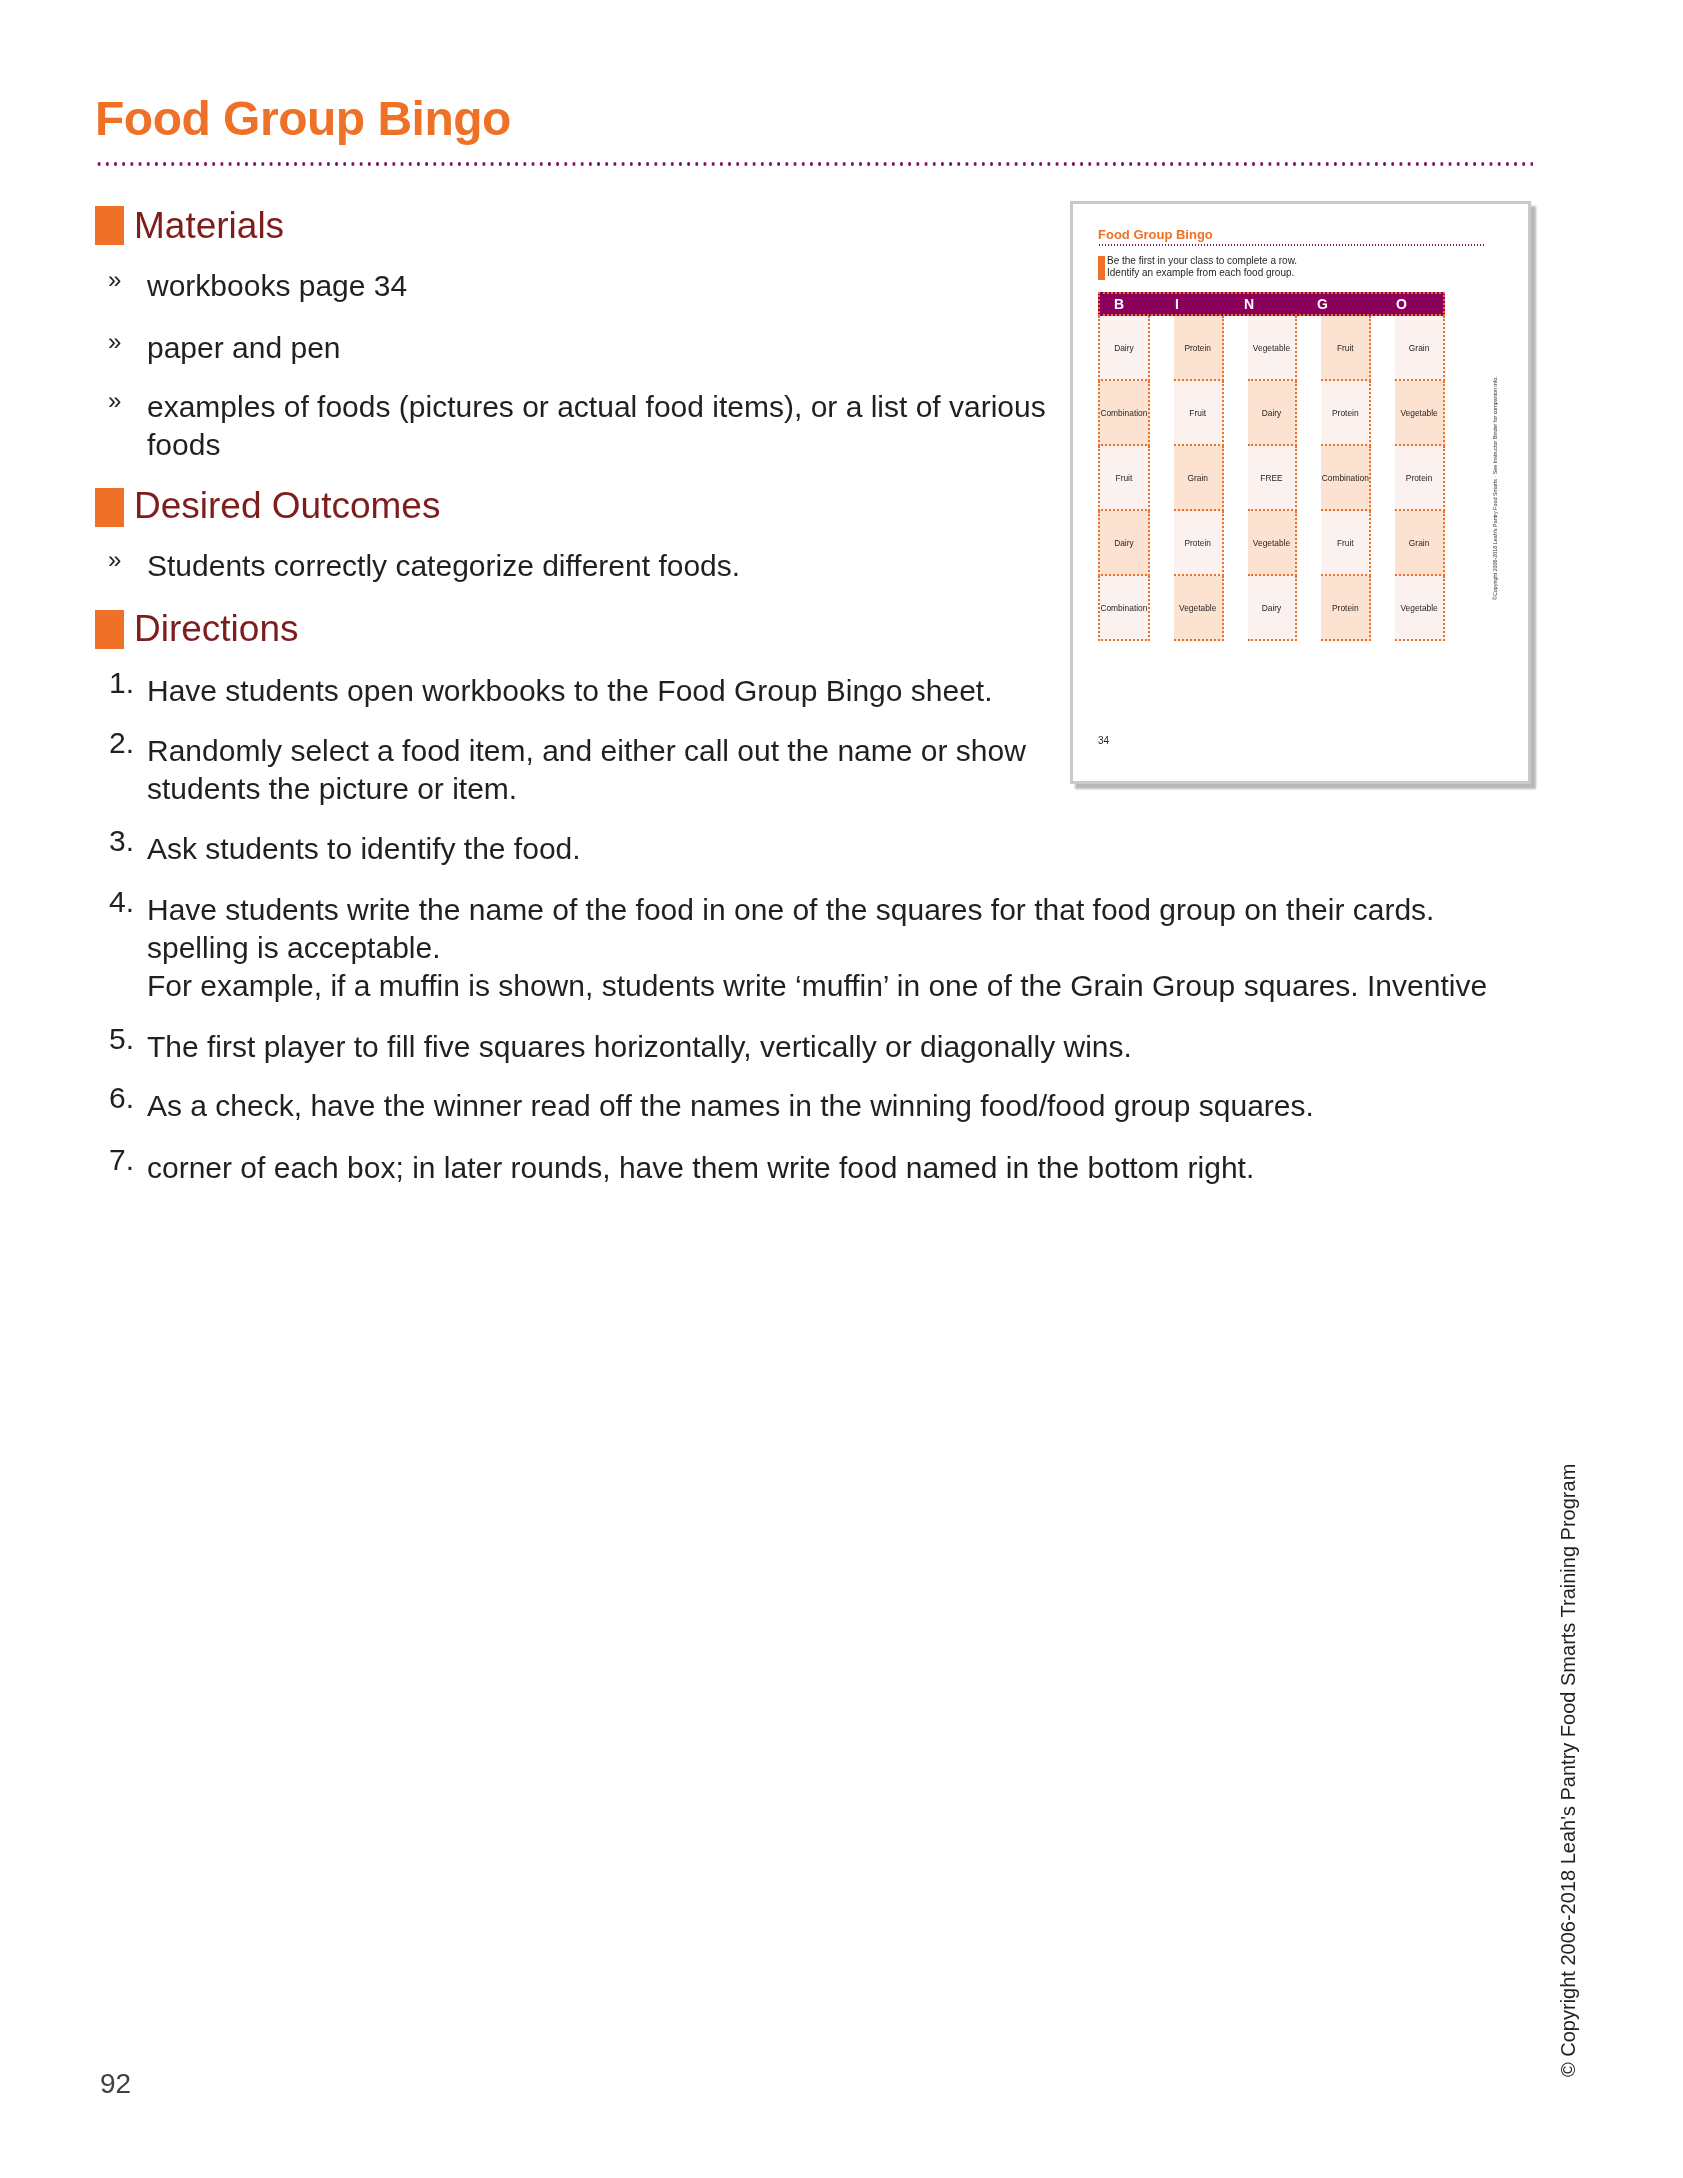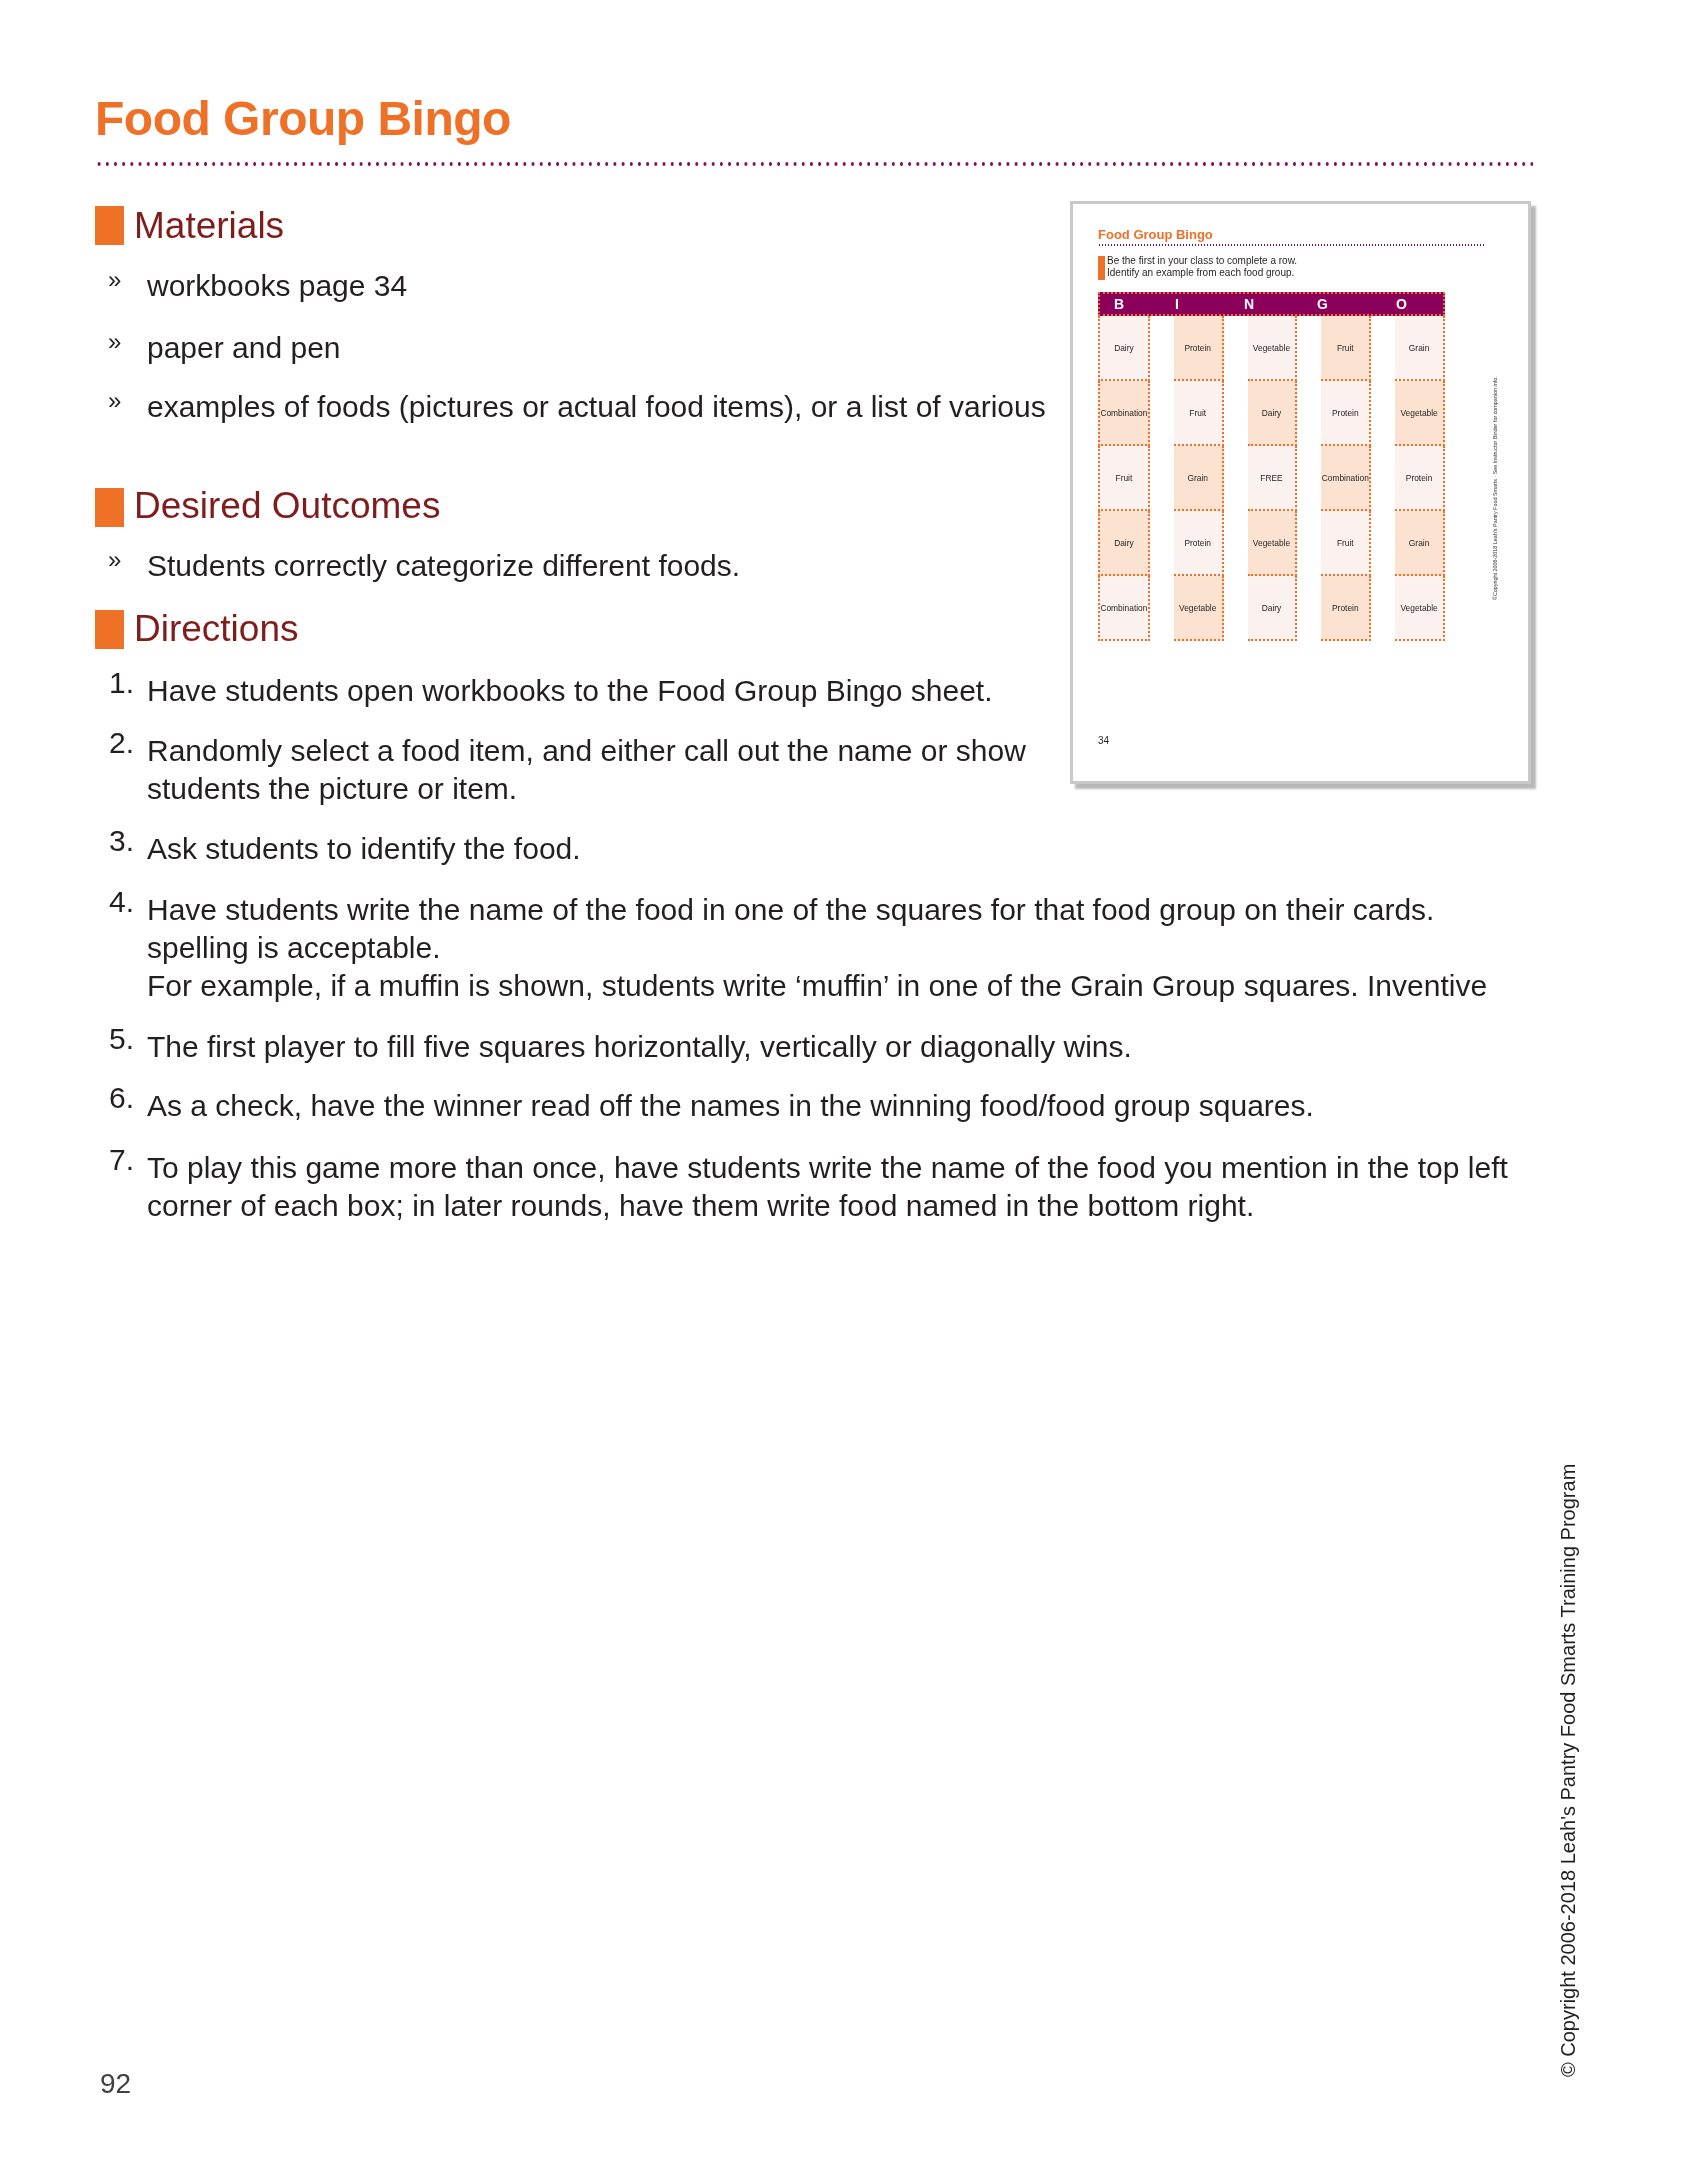--- a/index.html
+++ b/index.html
@@ -77,20 +77,21 @@
     <div class="abs li" style="top: 321px;">
       <span class="mark bullet">»</span>
       <div class="txt">
         <div>paper and pen</div>
       </div>
     </div>
     <div class="abs li" style="top: 380px;">
       <span class="mark bullet">»</span>
       <div class="txt">
         <div>examples of foods (pictures or actual food items), or a list of various</div>
+        <div>foods</div>
       </div>
     </div>
   </div>
 
 <div class="abs sec-bar" style="top:488px"></div>
 <div class="abs sec-head" style="top:486px">Desired Outcomes</div>
 <div id="outcomes-list">
     <div class="abs li" style="top: 539px;">
       <span class="mark bullet">»</span>
       <div class="txt">
@@ -137,21 +138,20 @@
     </div>
     <div class="abs li" style="top: 1079px;">
       <span class="mark num">6.</span>
       <div class="txt">
         <div>As a check, have the winner read off the names in the winning food/food group squares.</div>
       </div>
     </div>
     <div class="abs li" style="top: 1141px;">
       <span class="mark num">7.</span>
       <div class="txt">
-        <div>To play this game more than once, have students write the name of the food you mention in the top left</div>
         <div>corner of each box; in later rounds, have them write food named in the bottom right.</div>
       </div>
     </div>
   </div>
 
 <div class="abs thumb">
   <div class="t-title">Food Group Bingo</div>
   <div class="t-rule"></div>
   <div class="t-bar"></div>
   <div class="t-instr">

